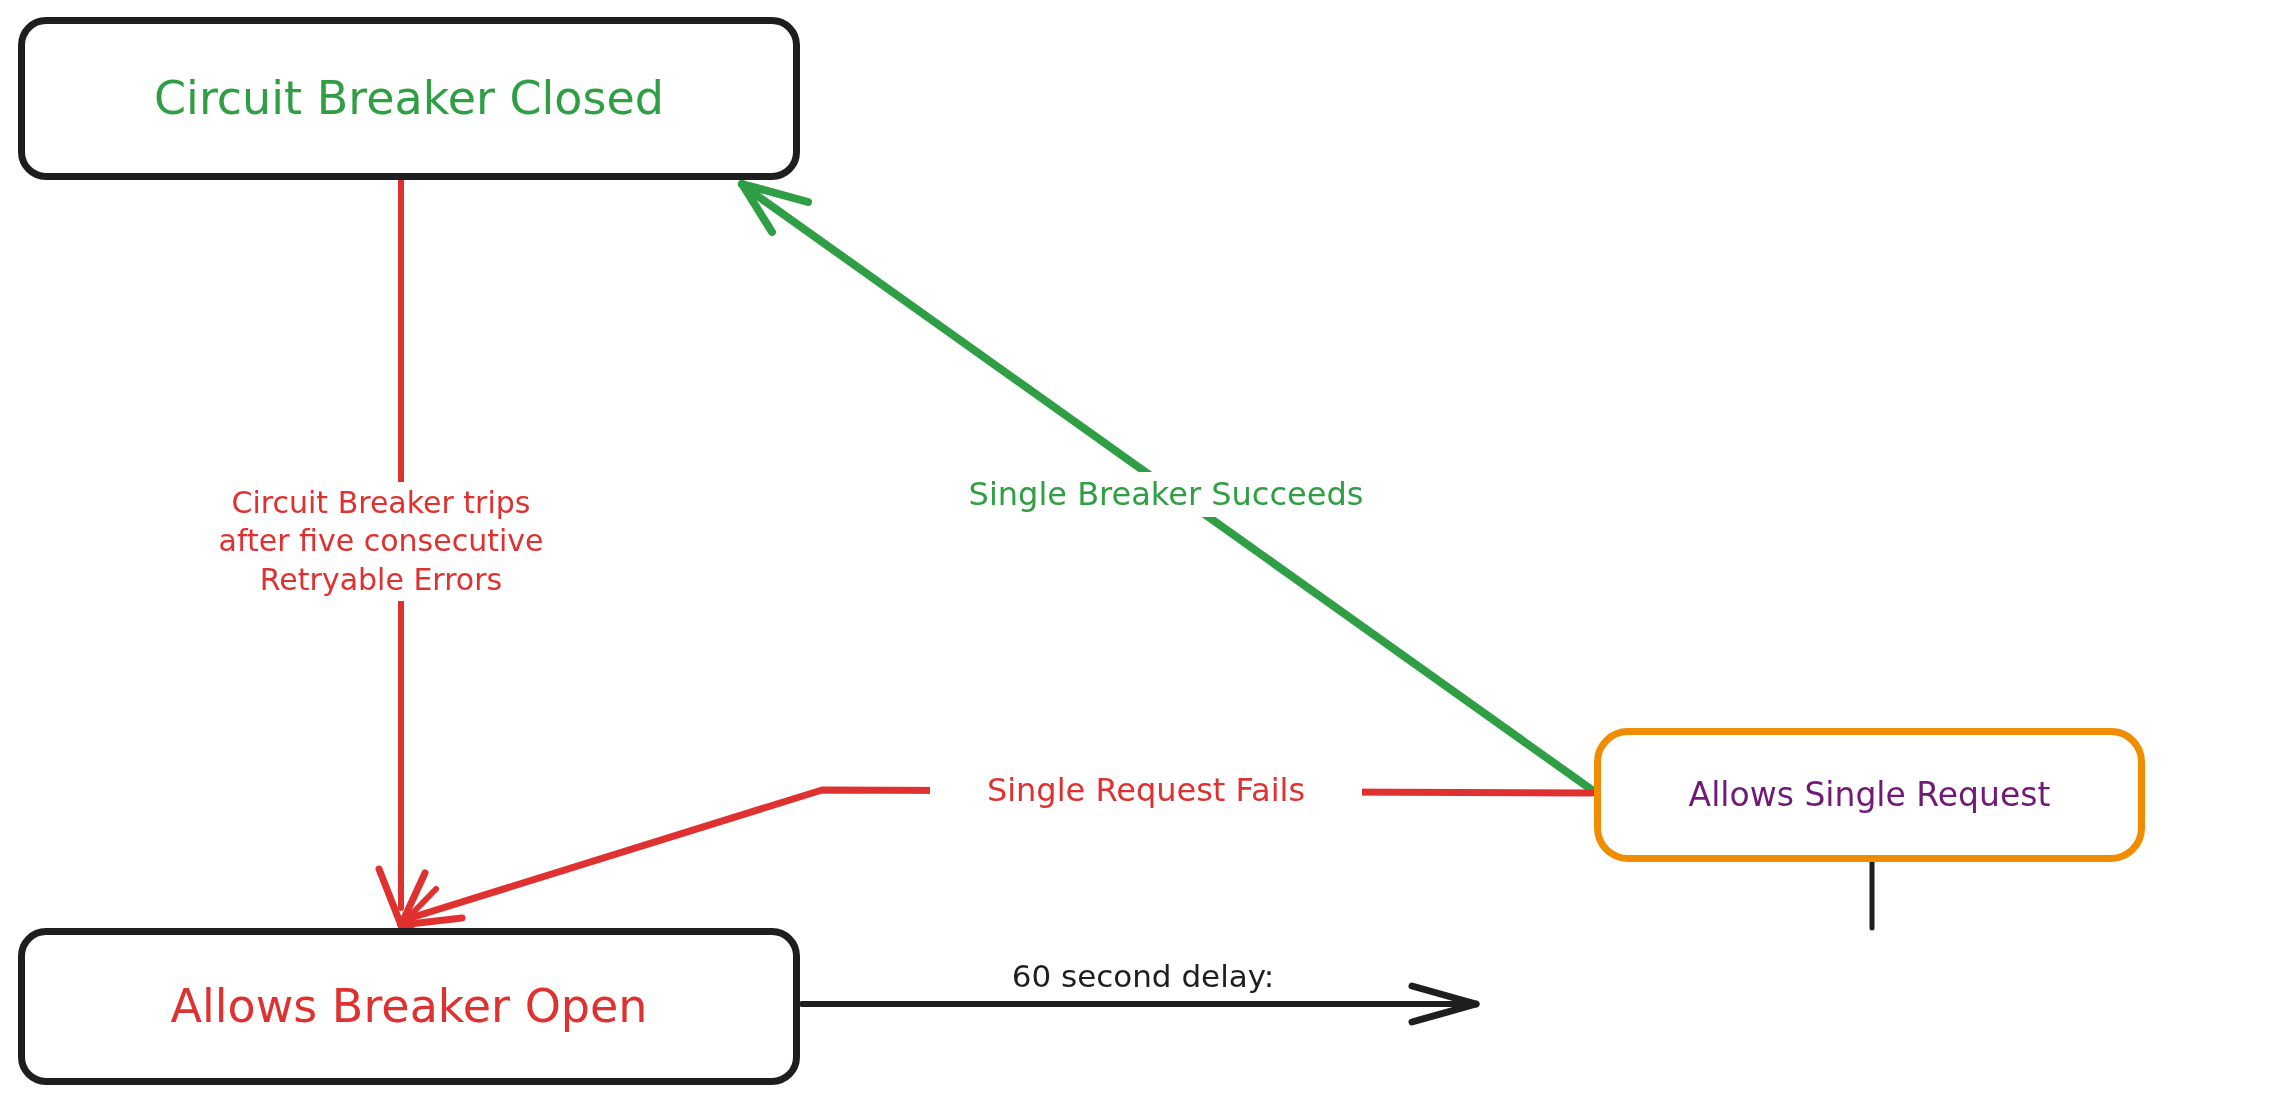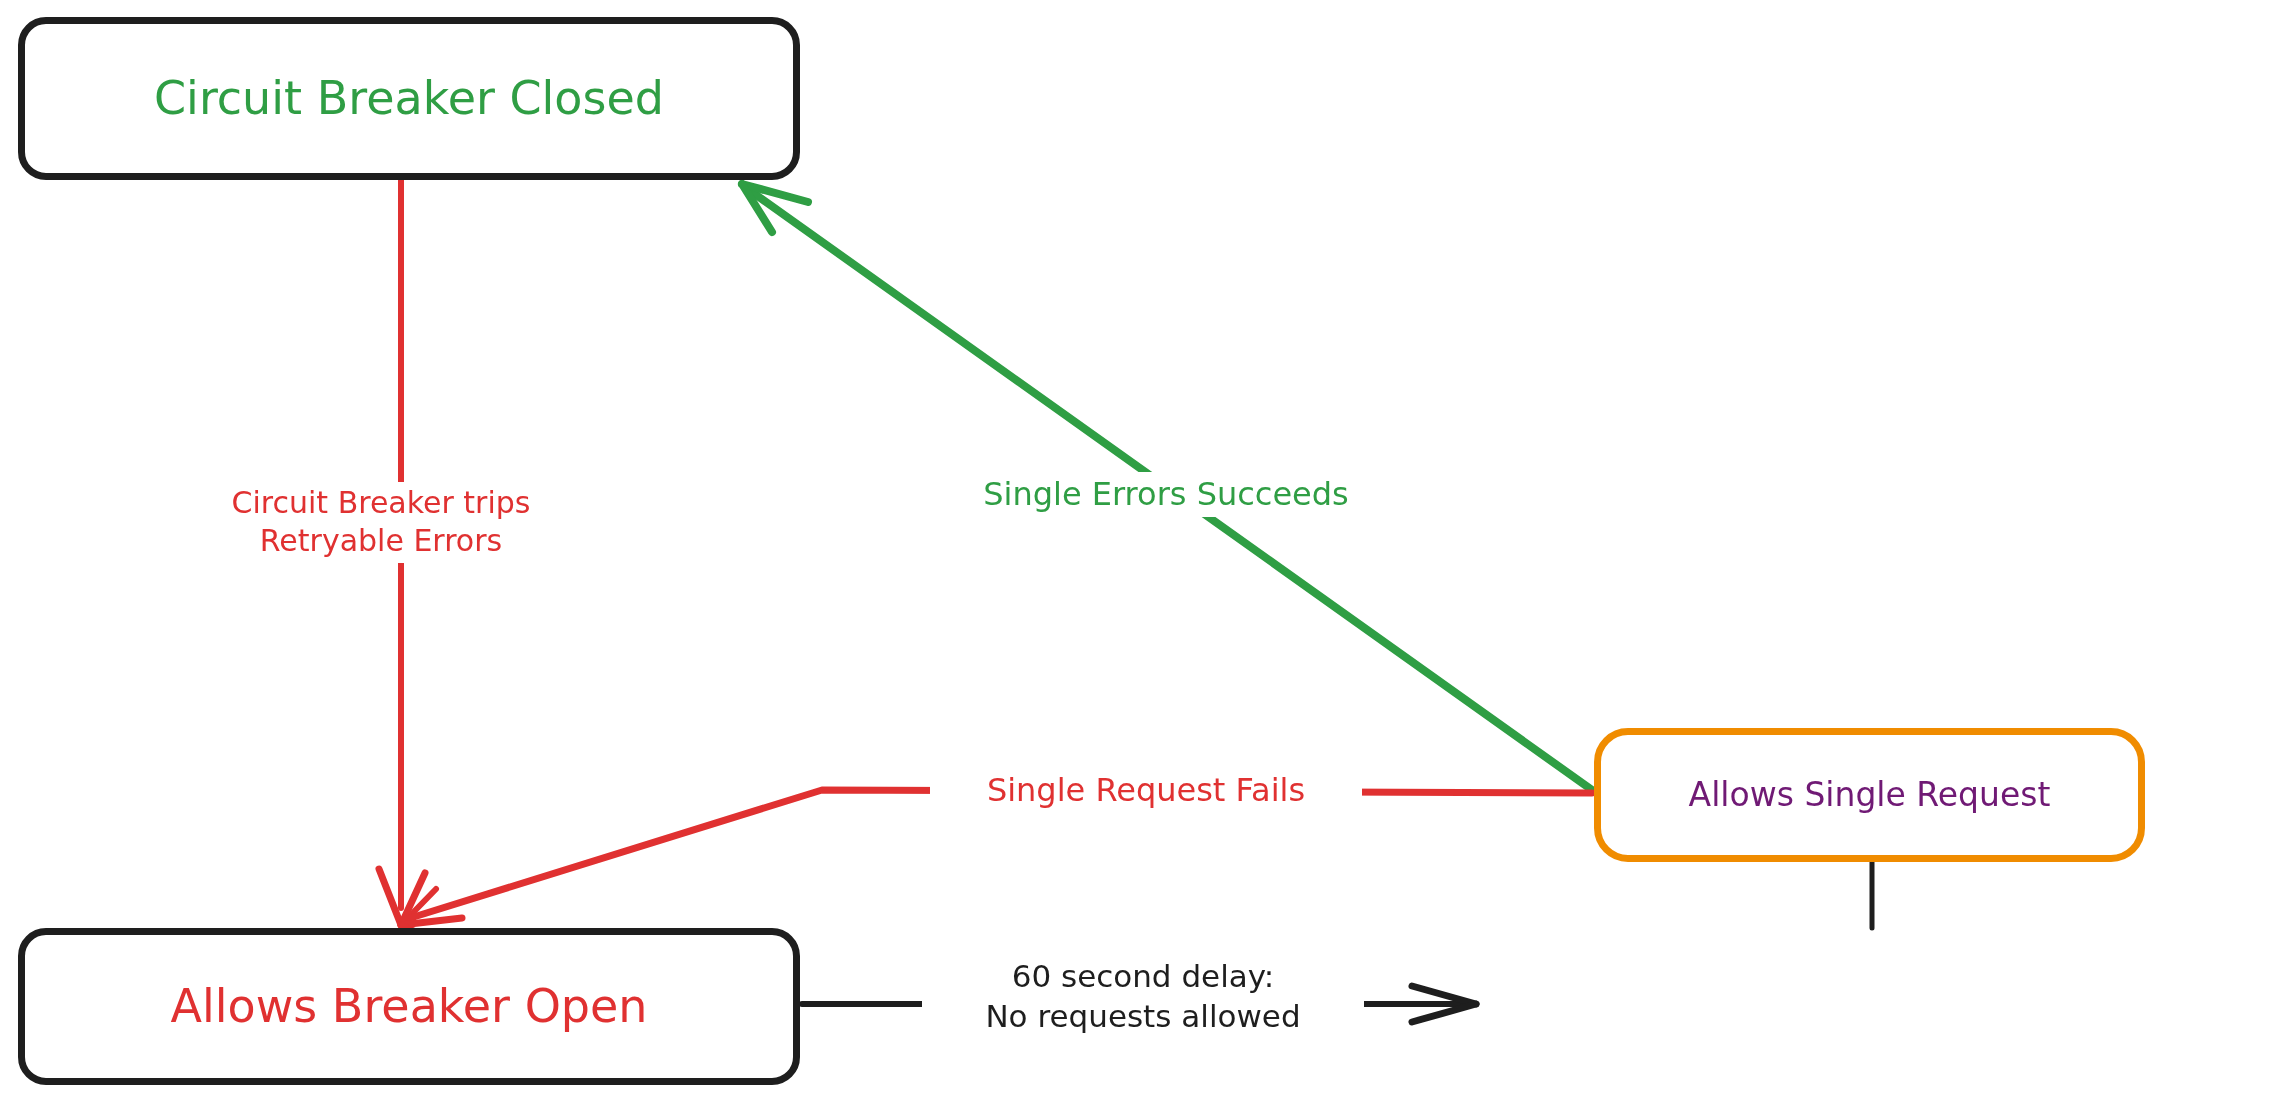--- a/index.html
+++ b/index.html
@@ -152,29 +152,29 @@
     <span class="node-label label-red">Allows Breaker Open</span>
   </div>
 
 
   <div id="node-allows-single-request" class="node orange-border">
     <span class="node-label label-orange">Allows Single Request</span>
   </div>
 
   <div id="edge-label-trips" class="edge-label label-red">
     <div>Circuit Breaker trips</div>
+    <div>after five consecutive</div>
     <div>Retryable Errors</div>
   </div>
 
   <div id="edge-label-succeeds" class="edge-label label-green">
-    <div>Single Errors Succeeds</div>
+    <div>Single Breaker Succeeds</div>
   </div>
 
   <div id="edge-label-fails" class="edge-label label-red">
     <div>Single Request Fails</div>
   </div>
 
   <div id="edge-label-delay" class="edge-label label-black">
     <div>60 second delay:</div>
-    <div>No requests allowed</div>
   </div>
 
 </div>
 
 </body></html>

